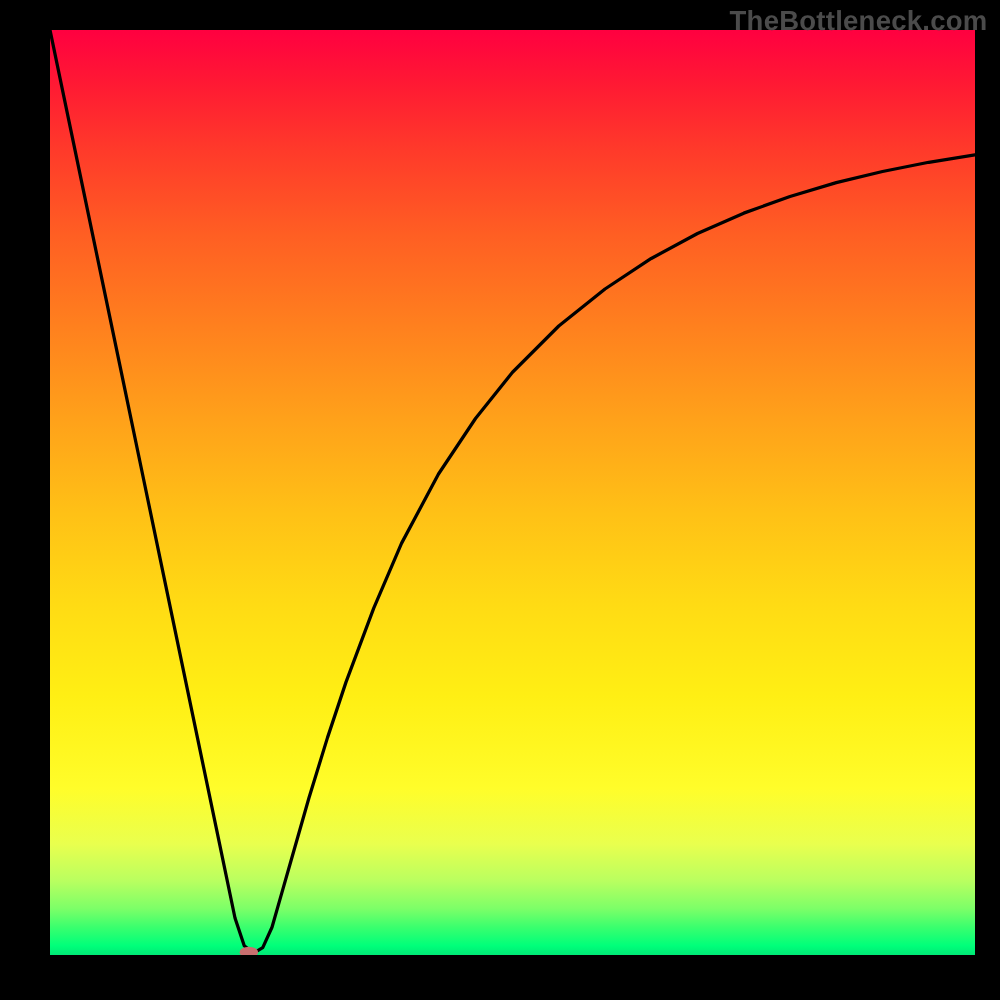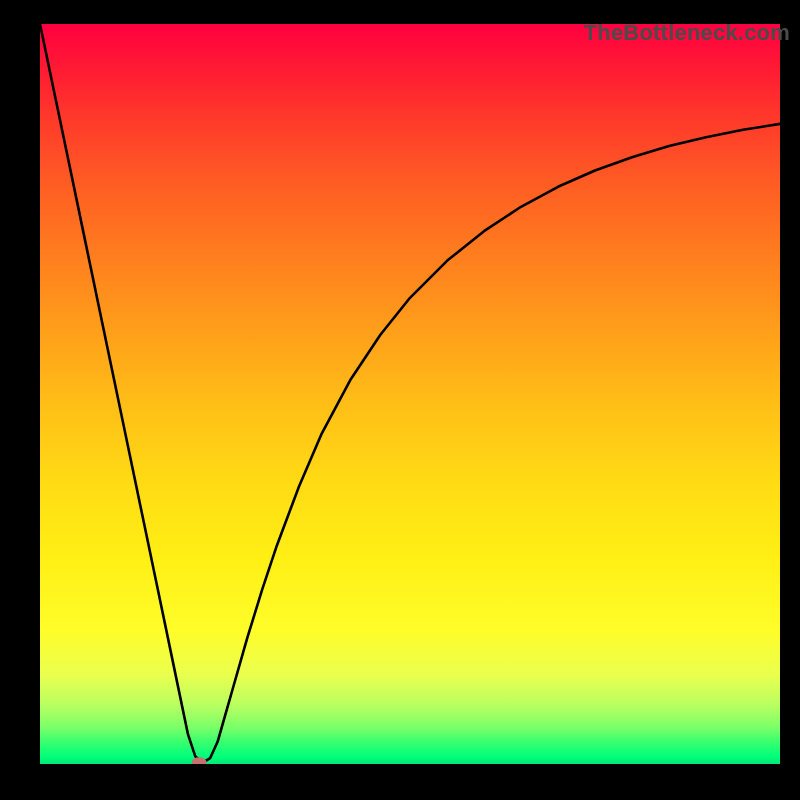--- a/index.html
+++ b/index.html
@@ -12,21 +12,21 @@
     font-family: Arial, Helvetica, sans-serif;
   }
   .frame {
     position: relative;
     width: 800px;
     height: 800px;
     background: #000;
   }
   .watermark {
     position: absolute;
-    top: 20px;
+    top: 4px;
     right: 10px;
     color: #4b4b4b;
     font-size: 22px;
     font-weight: 600;
     letter-spacing: 0.2px;
     z-index: 20;
   }
   .plot-area {
     position: absolute;
     left: 40px;

